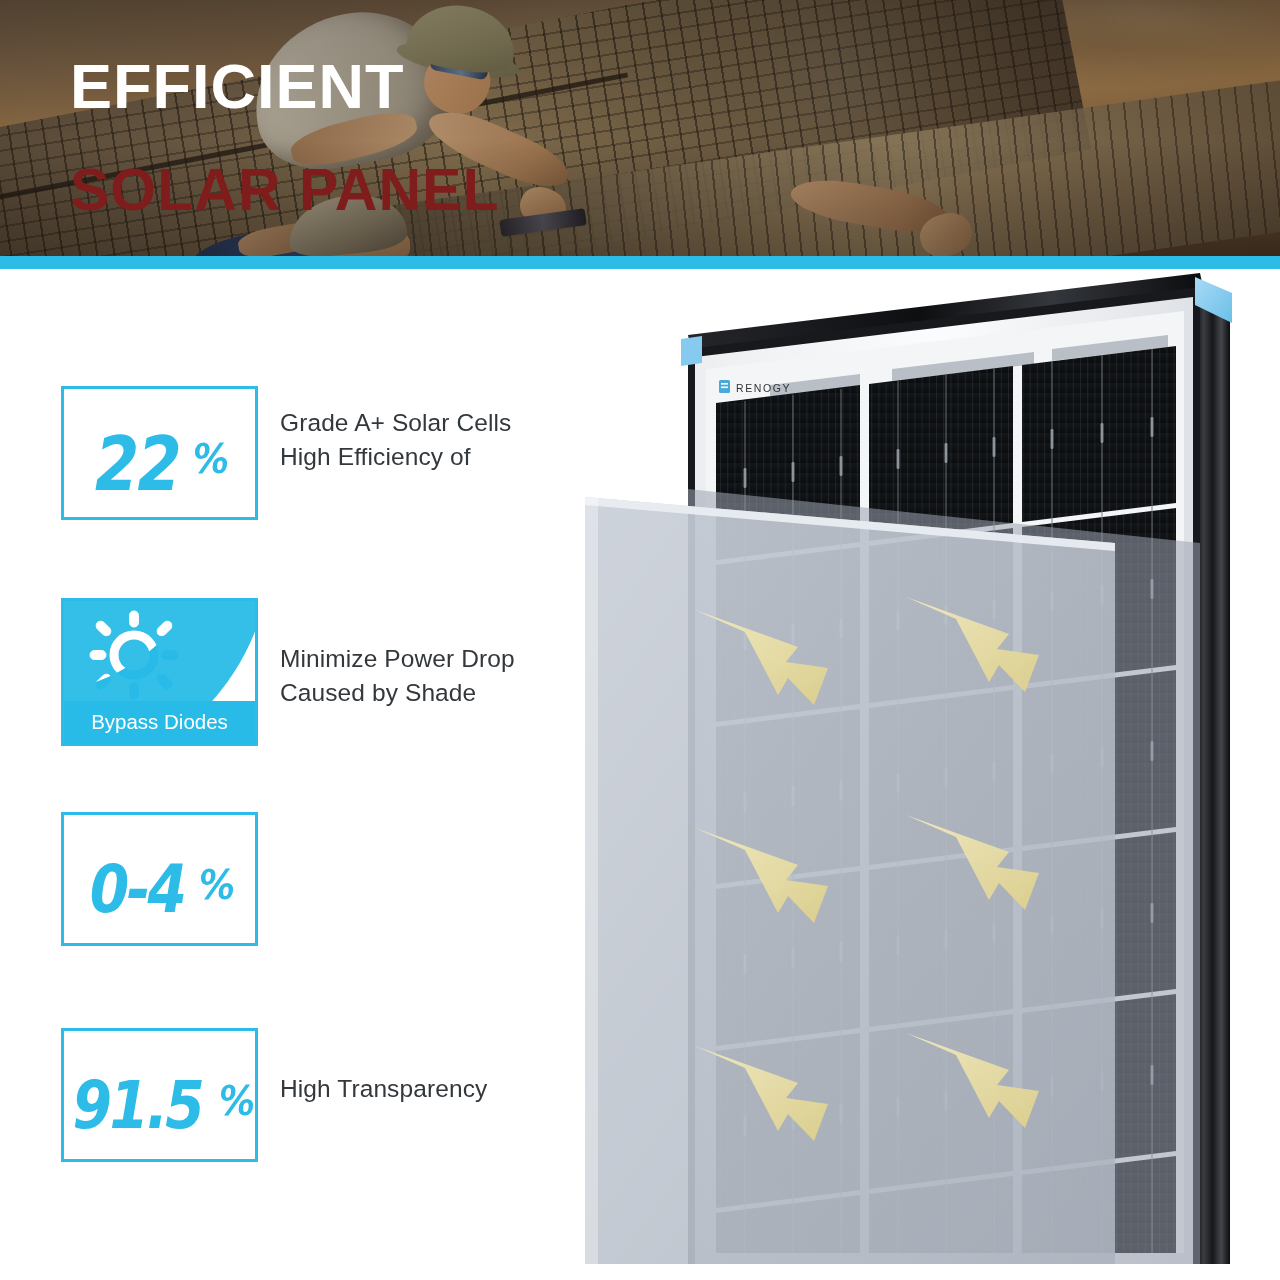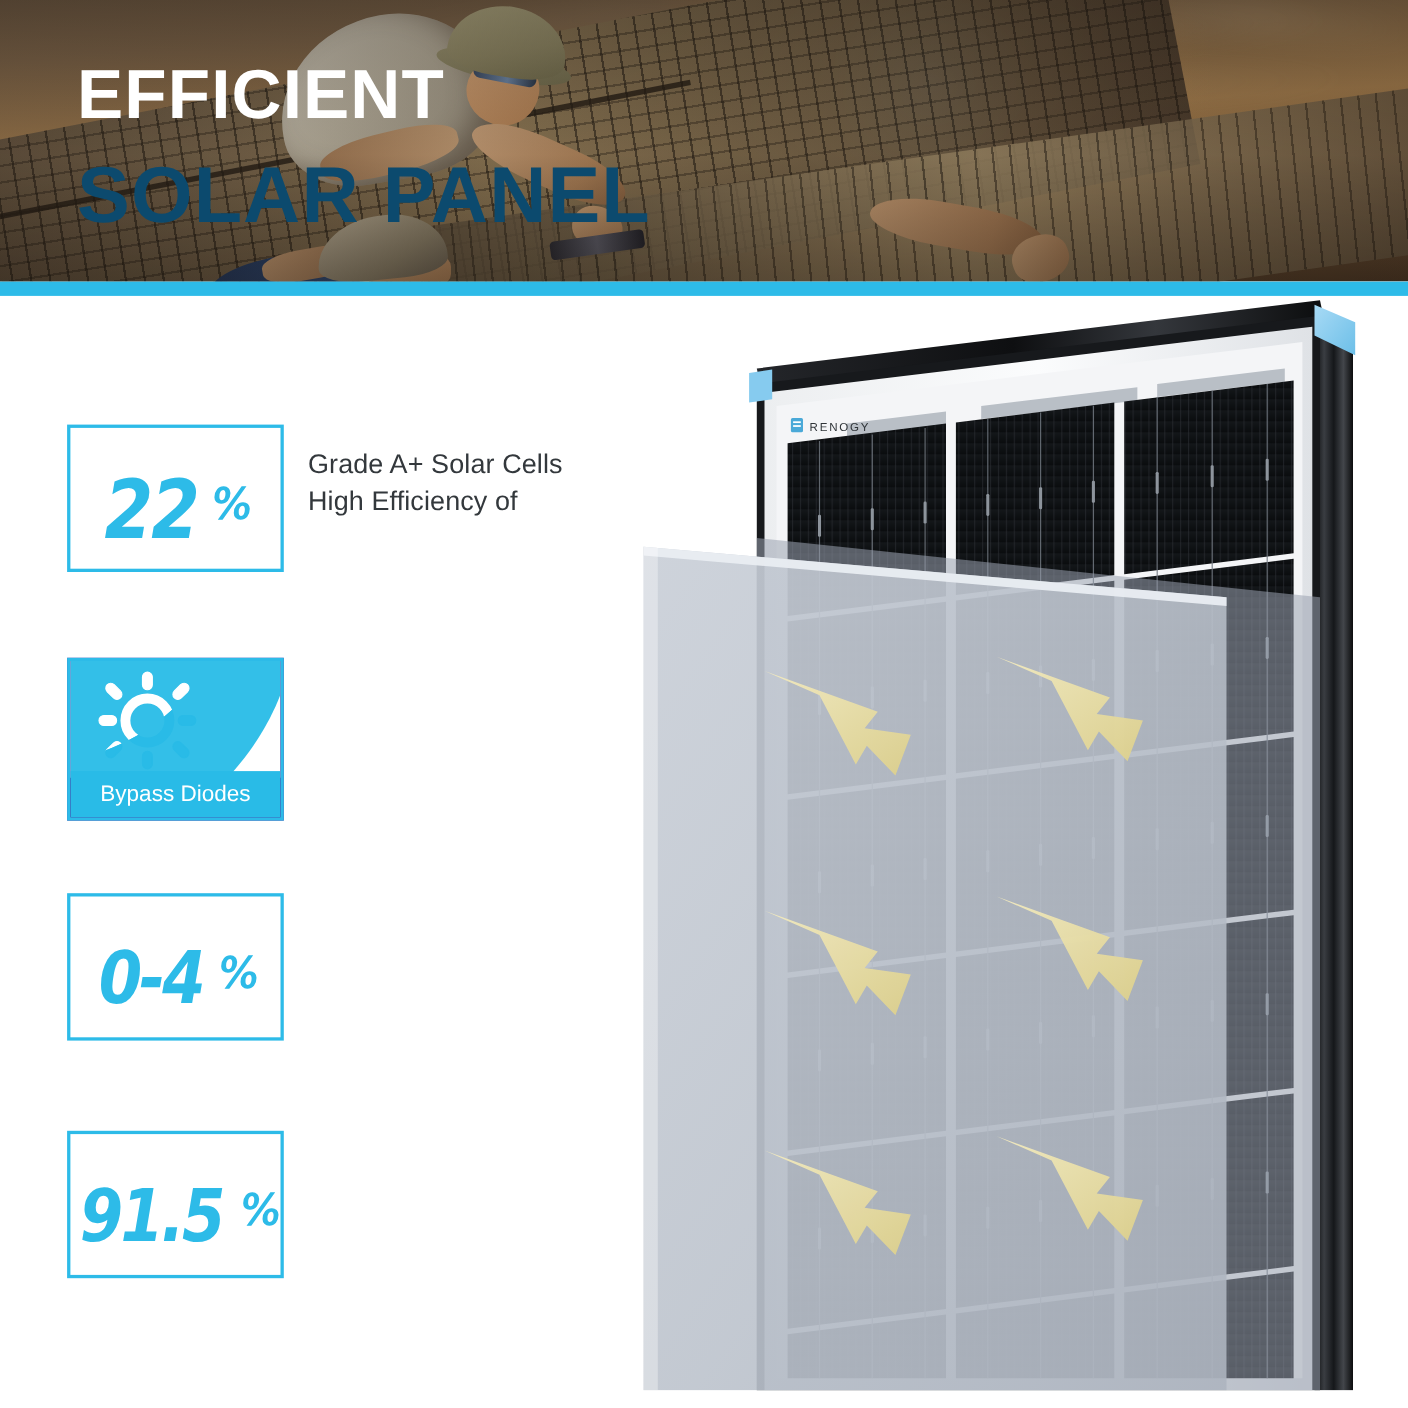--- a/index.html
+++ b/index.html
@@ -133,22 +133,22 @@
   .hero-shade { position:absolute; inset:0; background:linear-gradient(180deg, rgba(20,14,8,.30), rgba(20,14,8,.10) 55%, rgba(20,14,8,.38)); }
 
   .hero-title { position:absolute; left:70px; top:52px; z-index:6; }
   .hl1 {
     font-family:"Liberation Sans", sans-serif;
     font-weight:bold; font-size:63px; line-height:68px; letter-spacing:1px;
     color:#ffffff;
   }
   .hl2 {
     font-family:"Liberation Sans", sans-serif;
-    font-weight:bold; font-size:72px; line-height:68px; letter-spacing:1px;
-    color:#0c4a6e; margin-top:24px;
+    font-weight:bold; font-size:59px; line-height:68px; letter-spacing:1px;
+    color:#7f1d1d; margin-top:36px;
   }
   .hero-rule { position:absolute; left:0; top:256px; width:1280px; height:13px; background:#2dbbe8; z-index:8; }
 
   
   .features { position:absolute; left:0; top:269px; width:560px; height:1011px; }
   .feature { position:absolute; display:flex; align-items:flex-start; }
   .f1 { left:61px; top:117px; }
   .f2 { left:61px; top:329px; }
   .f3 { left:61px; top:543px; }
   .f4 { left:61px; top:759px; }
@@ -302,37 +302,44 @@
             <g clip-path="url(#leftclip)">
                 <use href="#sunglyph" fill="#ffffff" stroke="#ffffff"></use>
               </g>
             <g clip-path="url(#rightclip)">
                 <use href="#sunglyph" fill="#29bbe7" stroke="#29bbe7"></use>
               </g>
           </svg>
         </div>
         <div class="diode-label">Bypass Diodes</div>
       </div>
+      <div class="ftext">
+        <div>Minimize Power Drop</div>
+        <div>Caused by Shade</div>
+      </div>
     </div>
 
     <div class="feature f3">
       <div class="statbox">
         <div class="statrow">
           <span class="statnum small">0-4</span>
           <span class="statpct">%</span>
         </div>
       </div>
     </div>
 
     <div class="feature f4">
       <div class="statbox">
         <div class="statrow">
           <span class="statnum small">91.5</span>
           <span class="statpct">%</span>
         </div>
+      </div>
+      <div class="ftext">
+        <div>High Transparency</div>
       </div>
     </div>
 
   </div>
 
   <div class="panel-art">
     <svg width="740" height="1011" viewBox="0 0 740 1011">
       <defs>
         <linearGradient id="framegrad" x1="0" y1="0" x2="1" y2="0">
           <stop offset="0" stop-color="#24262a"></stop>

